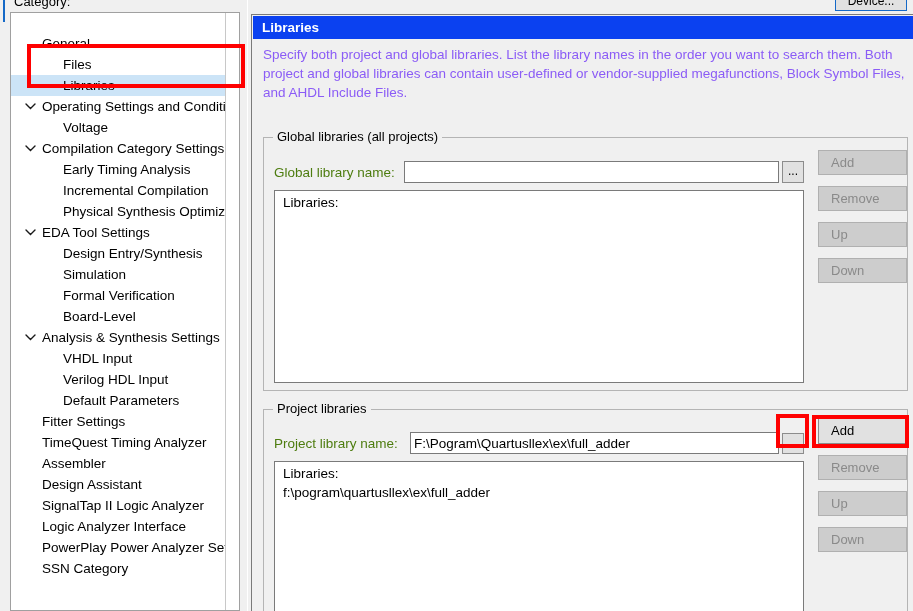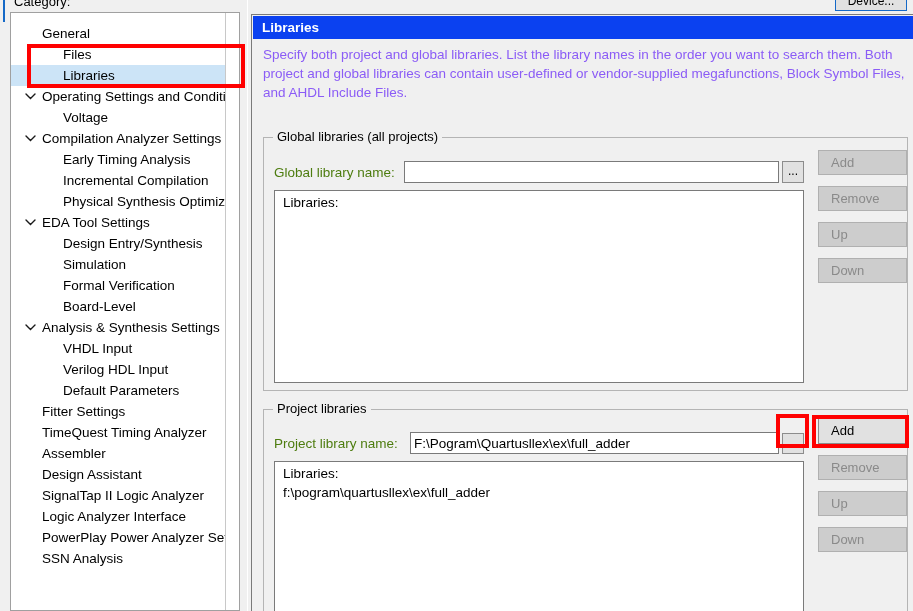--- a/index.html
+++ b/index.html
@@ -45,21 +45,21 @@
   
   .tree-panel {
     position: absolute; left: 10px; top: 12px;
     width: 230px; height: 599px;
     background: #ffffff;
     border: 1px solid #a0a0a0;
     overflow: hidden;
   }
   .tree-list {
     position: relative;
-    padding-top: 10px;
+    padding-top: 20px;
   }
   .tree-row {
     position: relative;
     height: 21px;
     line-height: 21px;
     font-size: 13.5px;
     color: #000;
     white-space: nowrap;
     padding-left: 0;
     cursor: default;
@@ -246,21 +246,21 @@
         </div>
         <div class="tree-row lvl1">
           <span class="lbl">Voltage</span>
         </div>
         <div class="tree-row lvl0">
           <span class="chev">
             <svg width="11" height="7" viewBox="0 0 11 7">
               <path d="M1 1 L5.5 5.5 L10 1" fill="none" stroke="#1a1a1a" stroke-width="1.4" stroke-linecap="round"></path>
             </svg>
           </span>
-          <span class="lbl">Compilation Analyzer Settings</span>
+          <span class="lbl">Compilation Category Settings</span>
         </div>
         <div class="tree-row lvl1">
           <span class="lbl">Early Timing Analysis</span>
         </div>
         <div class="tree-row lvl1">
           <span class="lbl">Incremental Compilation</span>
         </div>
         <div class="tree-row lvl1">
           <span class="lbl">Physical Synthesis Optimizations</span>
         </div>
@@ -316,21 +316,21 @@
         <div class="tree-row lvl0">
           <span class="lbl">SignalTap II Logic Analyzer</span>
         </div>
         <div class="tree-row lvl0">
           <span class="lbl">Logic Analyzer Interface</span>
         </div>
         <div class="tree-row lvl0">
           <span class="lbl">PowerPlay Power Analyzer Settings</span>
         </div>
         <div class="tree-row lvl0">
-          <span class="lbl">SSN Analysis</span>
+          <span class="lbl">SSN Category</span>
         </div>
       </div>
     <div class="tree-sb"></div>
   </div>
 
   <div class="splitter"></div>
   <div class="splitter-line-a"></div>
   <div class="sb-track"></div>
 
   <div class="right-pane">

